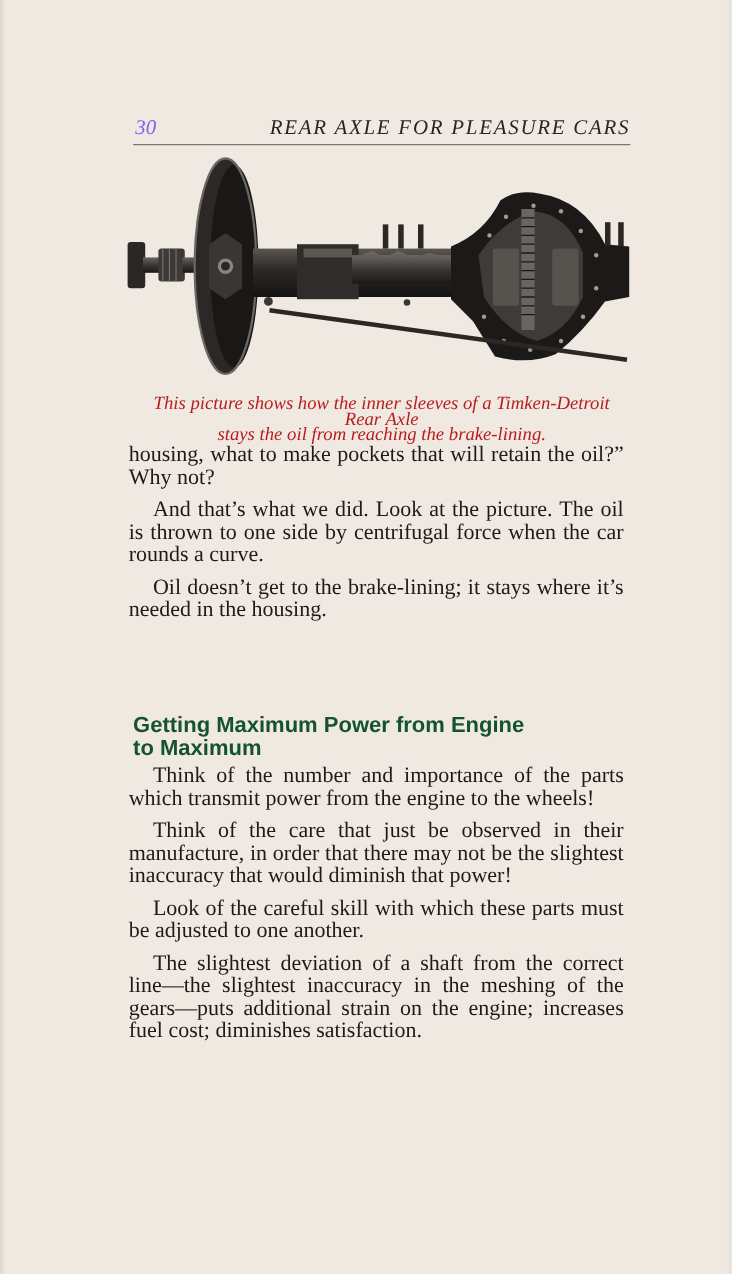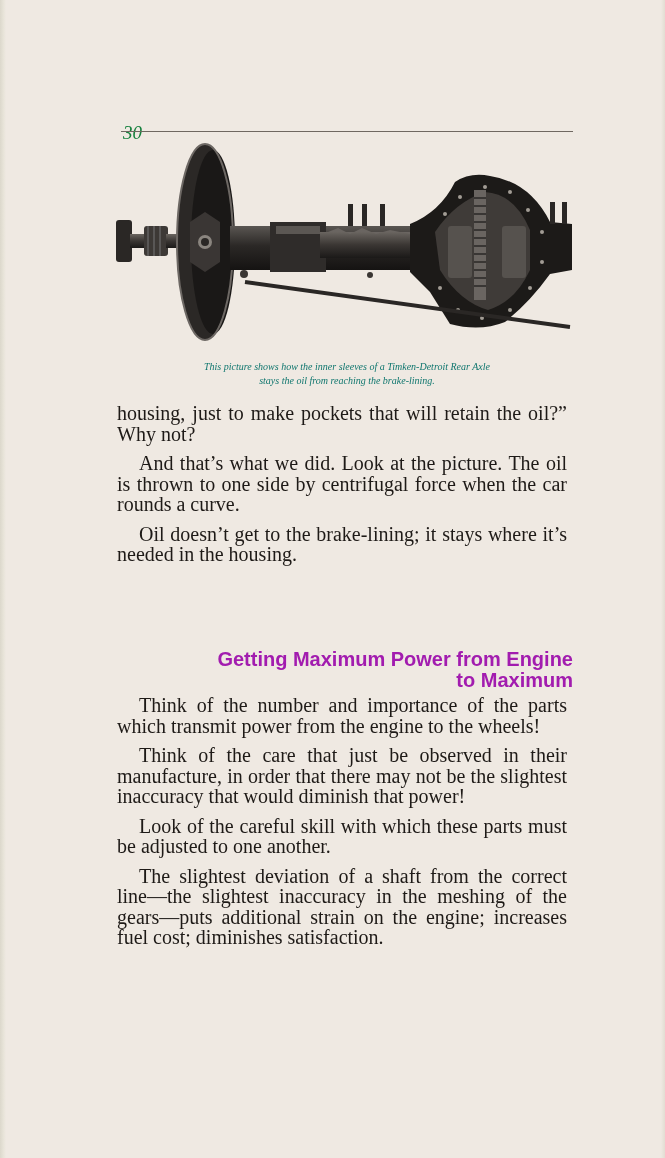--- a/index.html
+++ b/index.html
@@ -8,42 +8,43 @@
     background: #efe9e2;
     position: relative;
     font-family: "Liberation Serif", "DejaVu Serif", serif;
     color: #1e1a17;
   }
   .edge-left { position: absolute; left: 0; top: 0; width: 6px; height: 1158px;
     background: linear-gradient(to right, #dcd8cc, #e8e4d9 60%, #efe9e2); }
   .edge-right { position: absolute; right: 0; top: 0; width: 4px; height: 1158px;
     background: linear-gradient(to left, #e2ddd2, #efe9e2); }
   .header { position: absolute; left: 121px; top: 104px; width: 452px; height: 26px; }
-  .page-num { position: absolute; left: 2px; top: 18px; font-style: italic; font-size: 19px; color: #15803d; }
+  .page-num { position: absolute; left: 2px; top: 2px; font-style: italic; font-size: 19px; color: #8b5cf6; }
   .running-title { position: absolute; right: 0; top: 2px; font-style: italic; font-size: 19px; letter-spacing: 1.6px; color: #2a2521; }
   .rule { position: absolute; left: 121px; top: 131px; width: 452px; height: 1px; background: #6f6861; }
   .figure { position: absolute; left: 110px; top: 142px; width: 465px; height: 205px; }
   .caption { position: absolute; left: 121px; top: 360px; width: 452px; text-align: center;
-    font-style: italic; font-size: 10px; line-height: 14px; color: #0f766e; }
+    font-style: italic; font-size: 17px; line-height: 14px; color: #b91c1c; }
   .body-text { position: absolute; left: 117px; width: 450px; font-size: 20px; line-height: 20.5px; text-align: justify; }
   .body-text p { margin: 0 0 9px 0; text-indent: 22px; }
   .body-text p.cont { text-indent: 0; }
   .section1 { top: 403px; }
-  .heading { position: absolute; left: 121px; top: 649px; width: 452px; text-align: right;
-    font-family: "Liberation Sans", "DejaVu Sans", sans-serif; font-weight: bold; font-size: 20px; line-height: 21px; color: #a21caf; }
+  .heading { position: absolute; left: 121px; top: 649px; width: 452px; text-align: left;
+    font-family: "Liberation Sans", "DejaVu Sans", sans-serif; font-weight: bold; font-size: 20px; line-height: 21px; color: #14532d; }
   .section2 { top: 695px; }
 </style>
 </head>
 <body>
 
 <div class="edge-left"></div>
 <div class="edge-right"></div>
 
 <div class="header">
   <span class="page-num">30</span>
+  <span class="running-title">REAR AXLE FOR PLEASURE CARS</span>
 </div>
 <div class="rule"></div>
 
 <div class="figure">
   <svg width="465" height="205" viewBox="0 0 465 205">
     <defs>
       <linearGradient id="metal" x1="0" y1="0" x2="0" y2="1">
         <stop offset="0" stop-color="#5a5652"></stop>
         <stop offset="0.45" stop-color="#2b2826"></stop>
         <stop offset="1" stop-color="#151312"></stop>
@@ -128,21 +129,21 @@
     <line x1="135" y1="140" x2="460" y2="185" stroke="#2a2725" stroke-width="4"></line>
   </svg>
 </div>
 
 <div class="caption">
   <div>This picture shows how the inner sleeves of a Timken-Detroit Rear Axle</div>
   <div>stays the oil from reaching the brake-lining.</div>
 </div>
 
 <div class="body-text section1">
-  <p class="cont">housing, just to make pockets that will retain the oil?” Why not?</p>
+  <p class="cont">housing, what to make pockets that will retain the oil?” Why not?</p>
   <p>And that’s what we did. Look at the picture. The oil is thrown to one side by centrifugal force when the car rounds a curve.</p>
   <p>Oil doesn’t get to the brake-lining; it stays where it’s needed in the housing.</p>
 </div>
 
 <div class="heading">
   <div>Getting Maximum Power from Engine</div>
   <div>to Maximum</div>
 </div>
 
 <div class="body-text section2">

